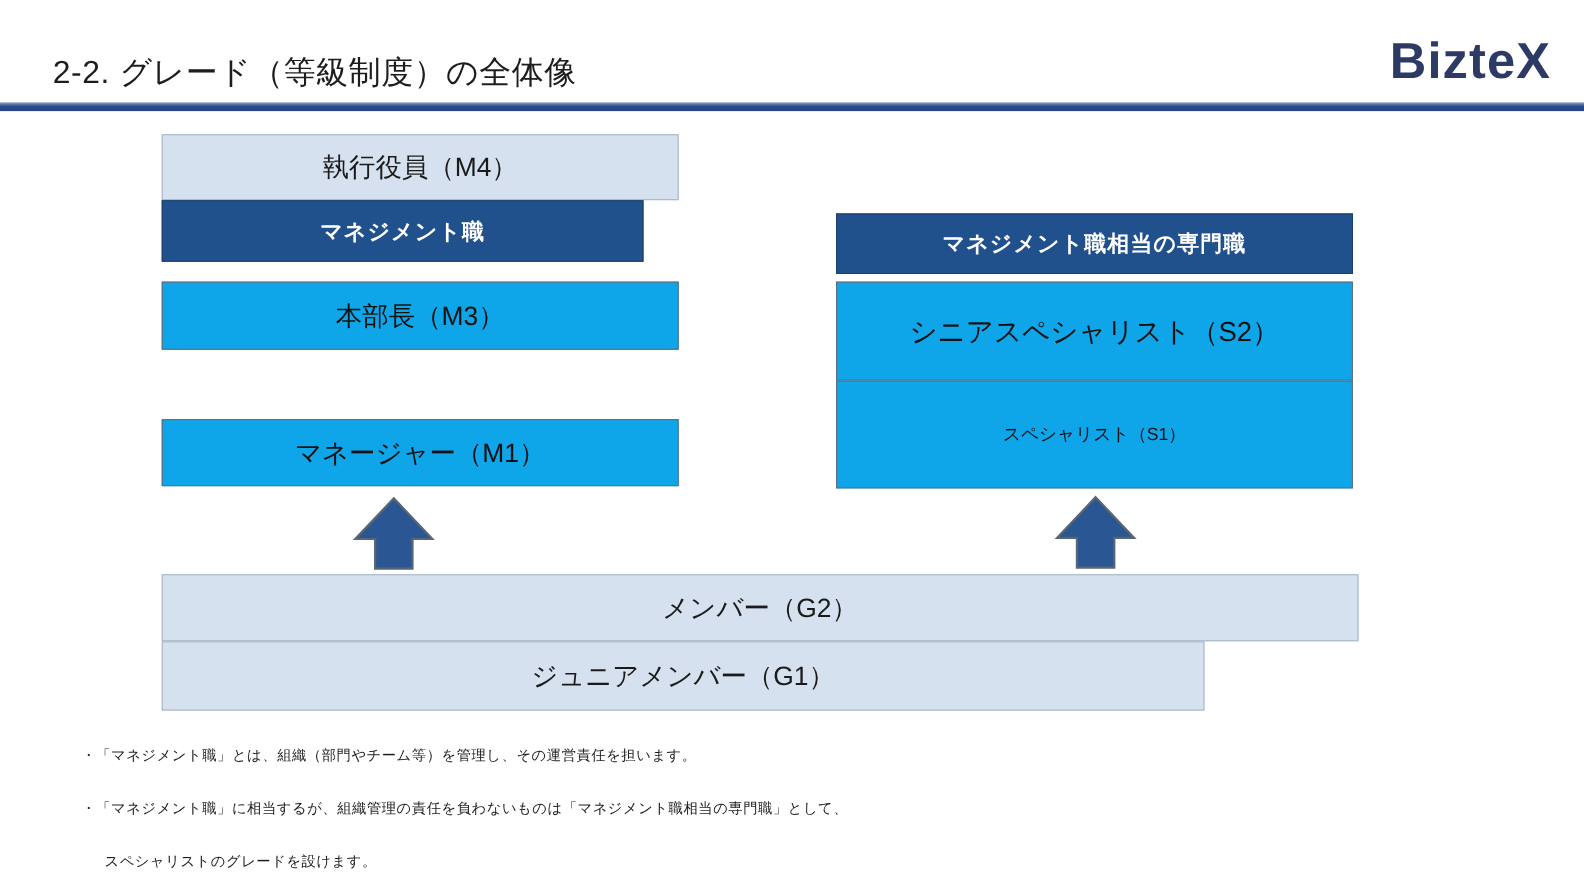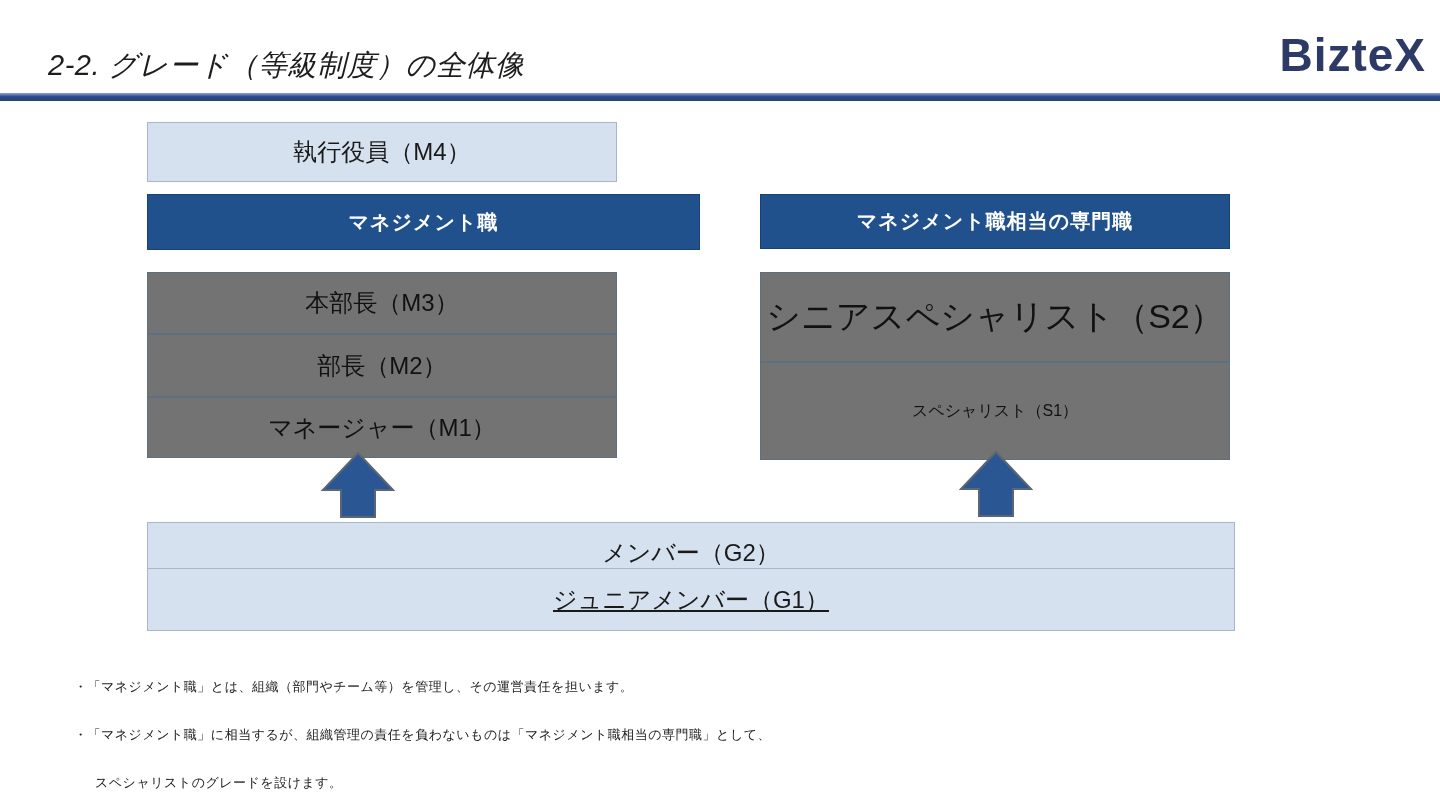--- a/index.html
+++ b/index.html
@@ -7,24 +7,23 @@
     position:relative;
     width:1440px;height:807px;
     background:#ffffff;
     overflow:hidden;
     font-family:"Liberation Sans","DejaVu Sans",sans-serif;
   }
   .title{
     position:absolute;left:48px;top:46px;
     font-size:29px;color:#1d1d1f;letter-spacing:0.5px;
     white-space:nowrap;
-    font-style:italic;
   }
   .logo{
-    position:absolute;right:14px;top:28px;
+    position:absolute;right:30px;top:28px;
     font-size:46px;font-weight:800;color:#2d3a66;
     letter-spacing:1px;white-space:nowrap;margin-left:28px;
   }
   .rule{
     position:absolute;left:0;top:93px;width:1440px;height:8px;
     background:linear-gradient(180deg,#8fa3cd 0%,#2b4a8b 45%,#27427e 100%);
   }
   .box{
     position:absolute;box-sizing:border-box;
     display:flex;align-items:center;justify-content:center;
@@ -33,36 +32,36 @@
   .light{
     background:#d5e1ef;border:1px solid #a8b6c6;
     color:#1a1a1a;font-size:24px;
   }
   .darkhdr{
     background:#21518c;border:1px solid #1a4173;
     color:#ffffff;font-size:20px;font-weight:700;
     letter-spacing:1px;
   }
   .mid{
-    background:#737373;border:1px solid #5f6f82;
-    color:#111111;font-size:24px;margin-top:16px;
+    background:#0ea5e9;border:1px solid #5f6f82;
+    color:#111111;font-size:24px;
   }
   
   .m4 {left:147px;top:122px;width:470px;height:60px;}
-  .hdrL{left:147px;top:194px;width:553px;height:56px;}
+  .hdrL{left:147px;top:182px;width:438px;height:56px;}
   .m3 {left:147px;top:256px;width:470px;height:62px;}
   .m2 {left:147px;top:318px;width:470px;height:63px;}
   .m1 {left:147px;top:381px;width:470px;height:61px;}
   
   .hdrR{left:760px;top:194px;width:470px;height:55px;}
-  .s2 {left:760px;top:256px;width:470px;height:90px;font-size:34px;}
+  .s2 {left:760px;top:256px;width:470px;height:90px;font-size:25px;}
   .s1 {left:760px;top:346px;width:470px;height:98px;font-size:16px;}
   
   .g2 {left:147px;top:522px;width:1088px;height:61px;}
-  .g1 {left:147px;top:568px;width:1088px;height:63px;text-decoration:underline;}
+  .g1 {left:147px;top:583px;width:948px;height:63px;}
   
   .arrow{position:absolute;width:76px;height:70px;}
   .arrowL{left:320px;top:450px;}
   .arrowR{left:958px;top:449px;}
   
   .note{
     position:absolute;left:74px;
     font-size:13px;color:#1c1c1c;letter-spacing:0.5px;
     white-space:nowrap;
   }
@@ -75,21 +74,20 @@
 
 <div class="slide">
 
   <div class="title">2-2. グレード（等級制度）の全体像</div>
   <div class="logo">BizteX</div>
   <div class="rule"></div>
 
   <div class="box light m4">執行役員（M4）</div>
   <div class="box darkhdr hdrL">マネジメント職</div>
   <div class="box mid m3">本部長（M3）</div>
-  <div class="box mid m2">部長（M2）</div>
   <div class="box mid m1">マネージャー（M1）</div>
 
   <div class="box darkhdr hdrR">マネジメント職相当の専門職</div>
   <div class="box mid s2">シニアスペシャリスト（S2）</div>
   <div class="box mid s1">スペシャリスト（S1）</div>
 
   <svg class="arrow arrowL" viewBox="0 0 76 70" aria-hidden="true">
     <polygon points="38,3 73,40 55,40 55,67 21,67 21,40 3,40" fill="#2a5693" stroke="#5b6673" stroke-width="2"></polygon>
   </svg>
   <svg class="arrow arrowR" viewBox="0 0 76 70" aria-hidden="true">

